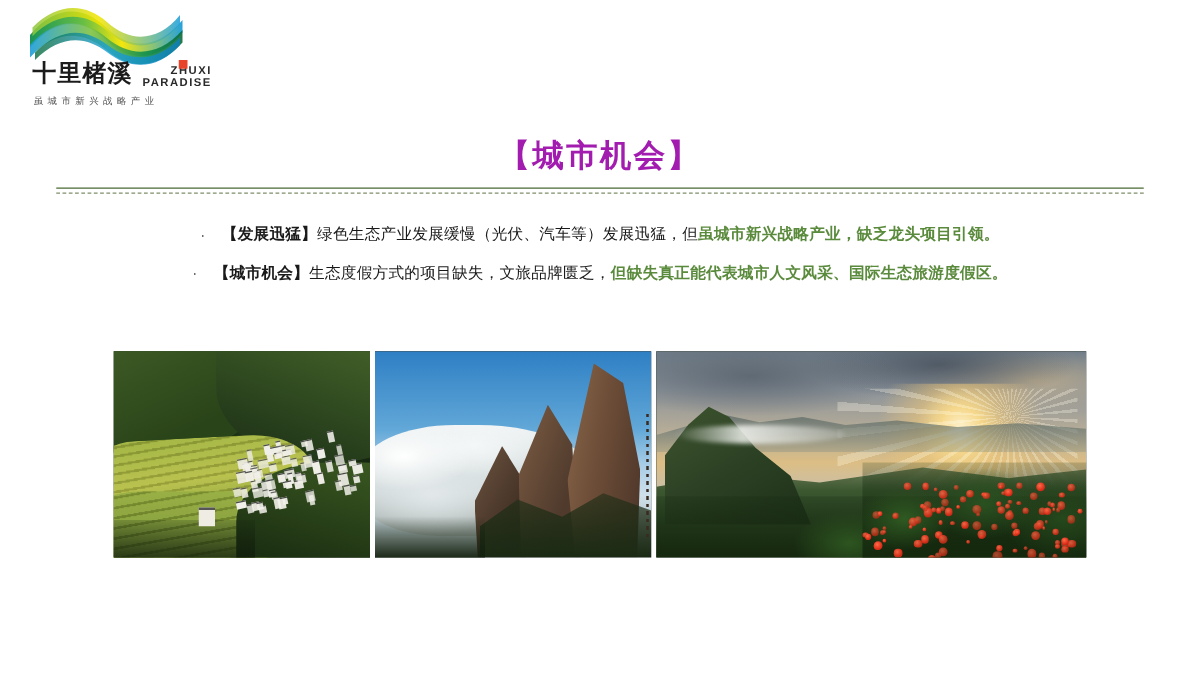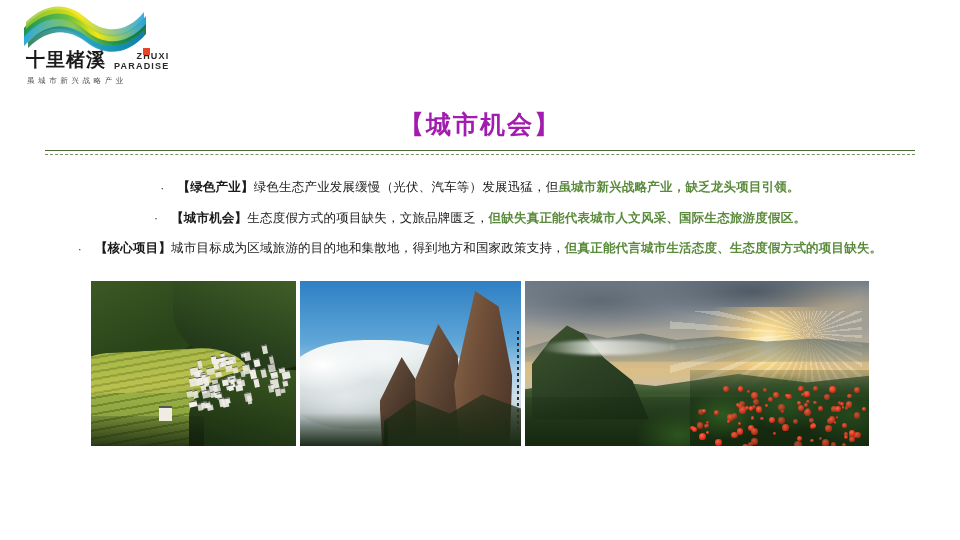--- a/index.html
+++ b/index.html
@@ -372,23 +372,22 @@
 </div>
 
 <div class="page-title">【城市机会】</div>
 
 <div class="divider">
   <div class="solid"></div>
   <div class="dotted"></div>
 </div>
 
 <div class="bullets" id="bullet-list">
-    <div class="bullet-row"><span class="bullet-dot">·</span><span class="seg bold">【绿色产业】</span><span class="seg ">绿色生态产业发展缓慢（光伏、汽车等）发展迅猛，但</span><span class="seg green">虽城市新兴战略产业，缺乏龙头项目引领。</span></div>
+    <div class="bullet-row"><span class="bullet-dot">·</span><span class="seg bold">【发展迅猛】</span><span class="seg ">绿色生态产业发展缓慢（光伏、汽车等）发展迅猛，但</span><span class="seg green">虽城市新兴战略产业，缺乏龙头项目引领。</span></div>
     <div class="bullet-row"><span class="bullet-dot">·</span><span class="seg bold">【城市机会】</span><span class="seg ">生态度假方式的项目缺失，文旅品牌匮乏，</span><span class="seg green">但缺失真正能代表城市人文风采、国际生态旅游度假区。</span></div>
-    <div class="bullet-row"><span class="bullet-dot">·</span><span class="seg bold">【核心项目】</span><span class="seg ">城市目标成为区域旅游的目的地和集散地，得到地方和国家政策支持，</span><span class="seg green">但真正能代言城市生活态度、生态度假方式的项目缺失。</span></div>
   </div>
 
 <div class="photo-strip">
 
   <div class="photo p1">
     <div class="ph-inner">
       <div class="sky-hill"></div>
       <div class="ridge-a"></div>
       <div class="ridge-b"></div>
       <div class="terrace"></div>

